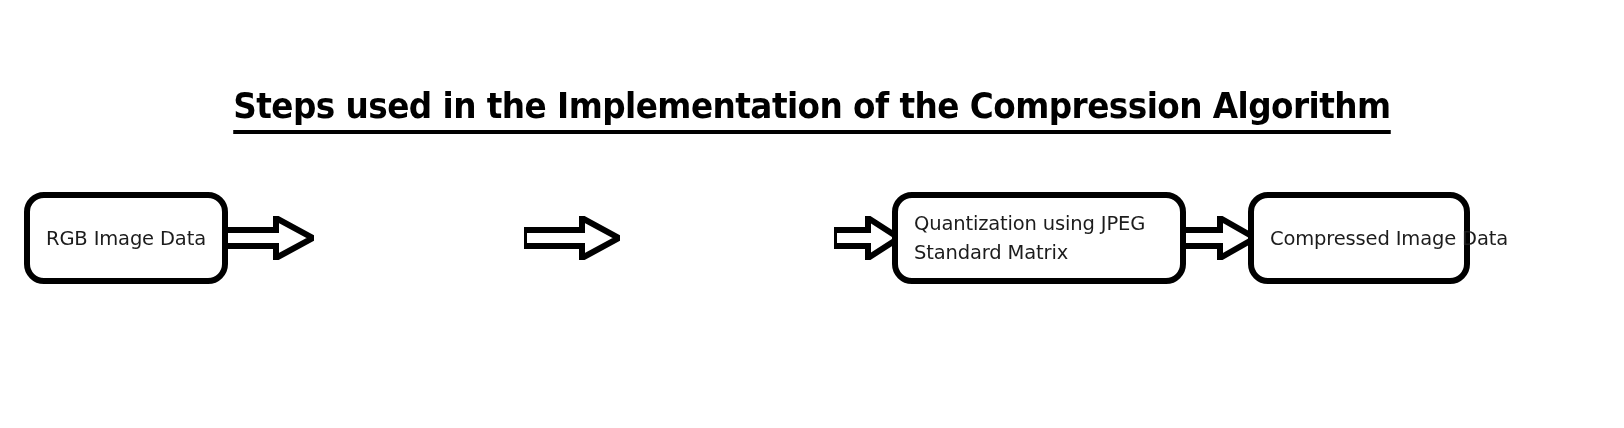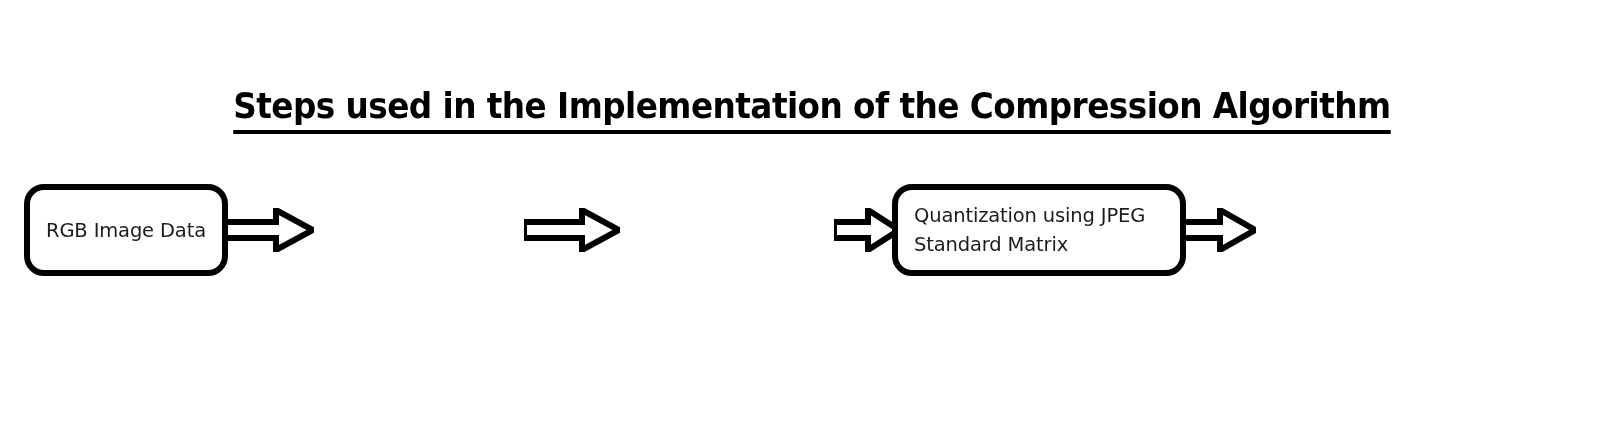--- a/index.html
+++ b/index.html
@@ -41,21 +41,21 @@
     border-bottom: 4px solid #000000;
     padding-bottom: 2px;
     transform: scaleX(0.935);
     transform-origin: center;
   }
 
   
   .flow {
     position: absolute;
     left: 0;
-    top: 4px;
+    top: 12px;
     width: 1624px;
     height: 376px;
   }
 
   .node {
     position: absolute;
     top: 180px;
     height: 92px;
     box-sizing: border-box;
     background: #ffffff;
@@ -138,15 +138,18 @@
       <span class="node-label">Quantization using JPEG
 Standard Matrix</span>
     </div>
 
     <div class="arrow" id="arrow-3">
       <svg viewBox="0 0 76 44" width="76" height="44" preserveAspectRatio="none" aria-hidden="true">
         <polygon points="0,14 40,14 40,2 75,22 40,42 40,30 0,30" fill="#ffffff" stroke="#000000" stroke-width="6" stroke-linejoin="miter"></polygon>
       </svg>
     </div>
 
+    <div class="node" id="node-4">
+      <span class="node-label">Compressed Image Data</span>
+    </div>
 
   </div>
 </div>
 
 </body></html>

